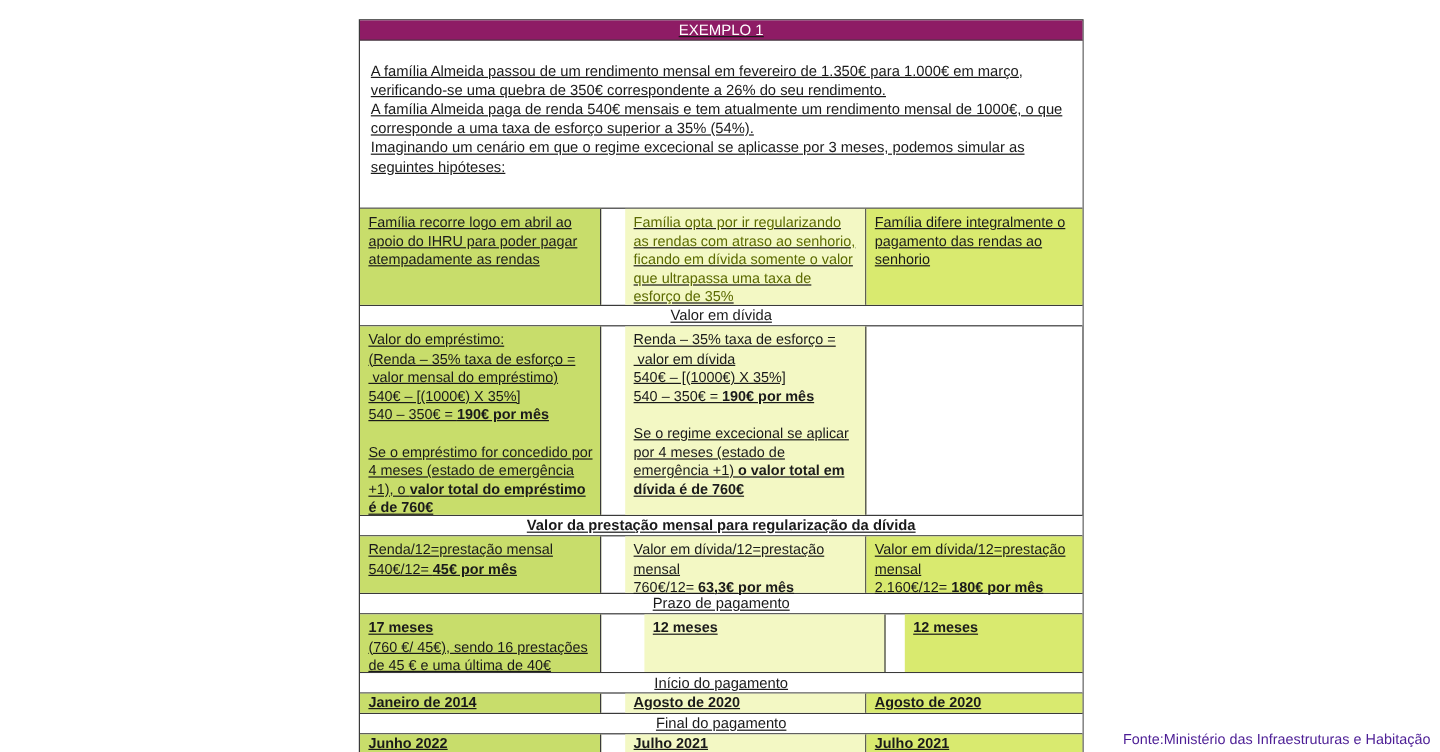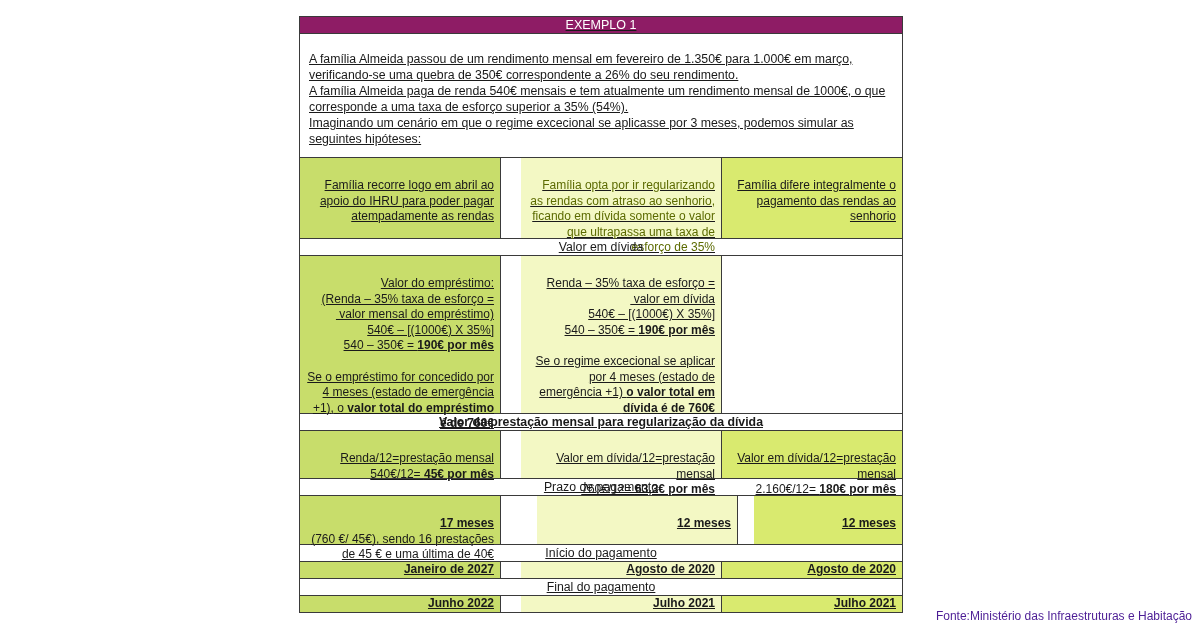--- a/index.html
+++ b/index.html
@@ -2,25 +2,25 @@
 <html><head>
 <meta charset="utf-8">
 <style>
   html, body { margin:0; padding:0; background:#ffffff; }
   body { width:1200px; height:627px; position:relative; overflow:hidden;
          font-family:"Liberation Sans", "DejaVu Sans", sans-serif; color:#1a1a1a; }
   .tbl { position:absolute; left:299px; top:16px; width:604px;
          border:1.5px solid #3a3a3a; box-sizing:border-box; font-size:12px; line-height:15.6px;text-decoration:underline; }
   .hdr { background:#8e1c65; color:#ffffff; text-align:center; height:16px; line-height:16px;
          border-bottom:1.5px solid #3a3a3a; font-size:12.5px; }
-  .intro { background:#fff; padding:17px 10px 0 9px; height:106px; font-size:12.3px; line-height:16px;
+  .intro { background:#fff; padding:17px 10px 16px 9px; height:106px; font-size:12.3px; line-height:16px;
            border-bottom:1.5px solid #3a3a3a; }
   .row { display:flex; border-bottom:1.5px solid #3a3a3a; }
   .row:last-child { border-bottom:none; }
-  .cell { box-sizing:border-box; padding:20px 6px 0 7px;text-align:right; }
+  .cell { box-sizing:border-box; padding:4px 6px 0 7px; }
   .c1 { width:201px; background:#c8dd6b; border-right:1.5px solid #3a3a3a; }
   .c2 { width:201px; background:#f3f8c4; border-right:1.5px solid #3a3a3a;margin-left:20px; }
   .c3 { flex:1; background:#d9ea6f; }
   .sec { background:#fff; text-align:center; height:16px; line-height:16px; border-bottom:1.5px solid #3a3a3a; font-size:12.3px; }
   .secb { font-weight:bold; }
   .b { font-weight:bold; }
   .olive { color:#5b6a00; }
   .src { position:absolute; right:8px; top:609px; font-size:12px; color:#4c1d95; }
   p { margin:0; }
 </style>
@@ -90,21 +90,21 @@
       <p class="b">12 meses</p>
     </div>
     <div class="cell c3">
       <p class="b">12 meses</p>
     </div>
   </div>
 
   <div class="sec">Início do pagamento</div>
 
   <div class="row" style="height:16px;">
-    <div class="cell c1 b" style="padding-top:0;">Janeiro de 2027</div>
+    <div class="cell c1 b" style="padding-top:0;">Janeiro de 2014</div>
     <div class="cell c2 b" style="padding-top:0;">Agosto de 2020</div>
     <div class="cell c3 b" style="padding-top:0;">Agosto de 2020</div>
   </div>
 
   <div class="sec">Final do pagamento</div>
 
   <div class="row" style="height:16px;">
     <div class="cell c1 b" style="padding-top:0;">Junho 2022</div>
     <div class="cell c2 b" style="padding-top:0;">Julho 2021</div>
     <div class="cell c3 b" style="padding-top:0;">Julho 2021</div>

